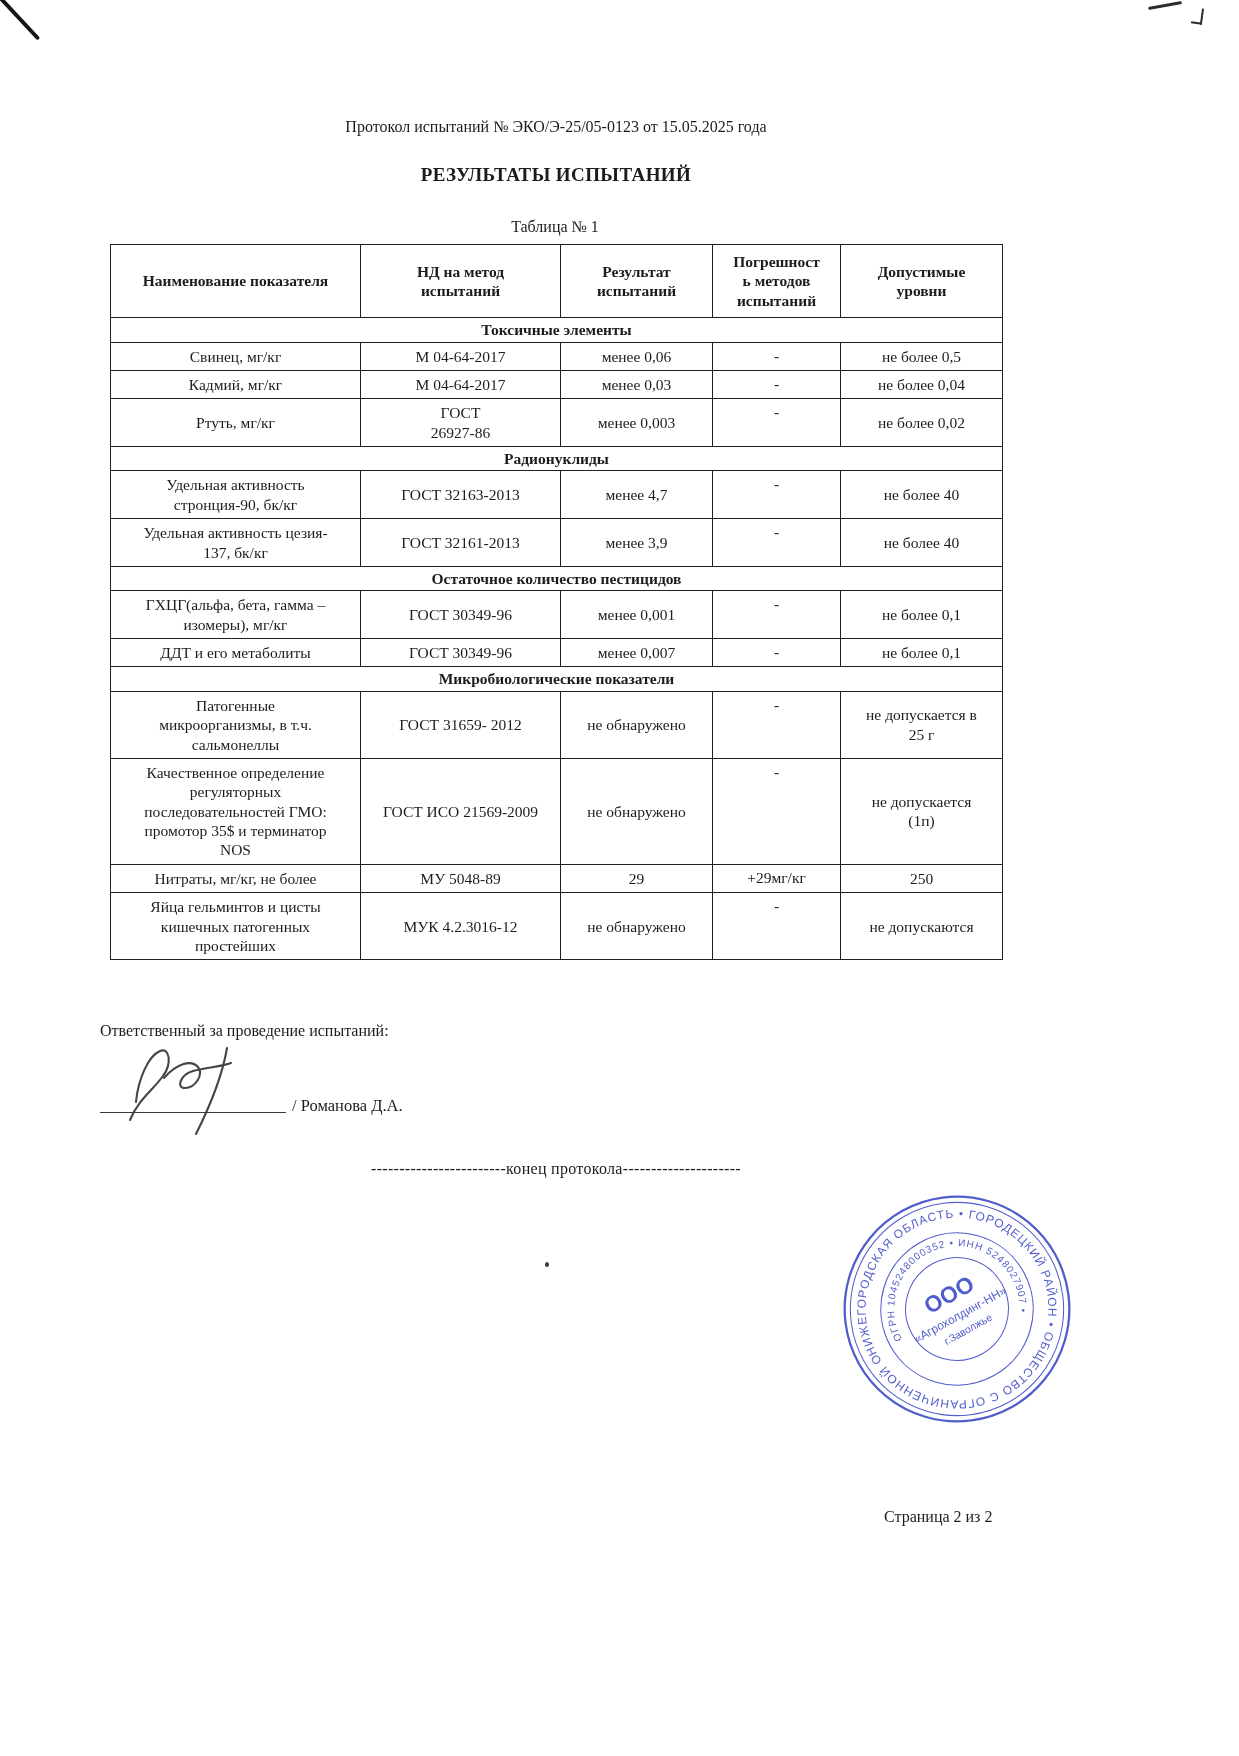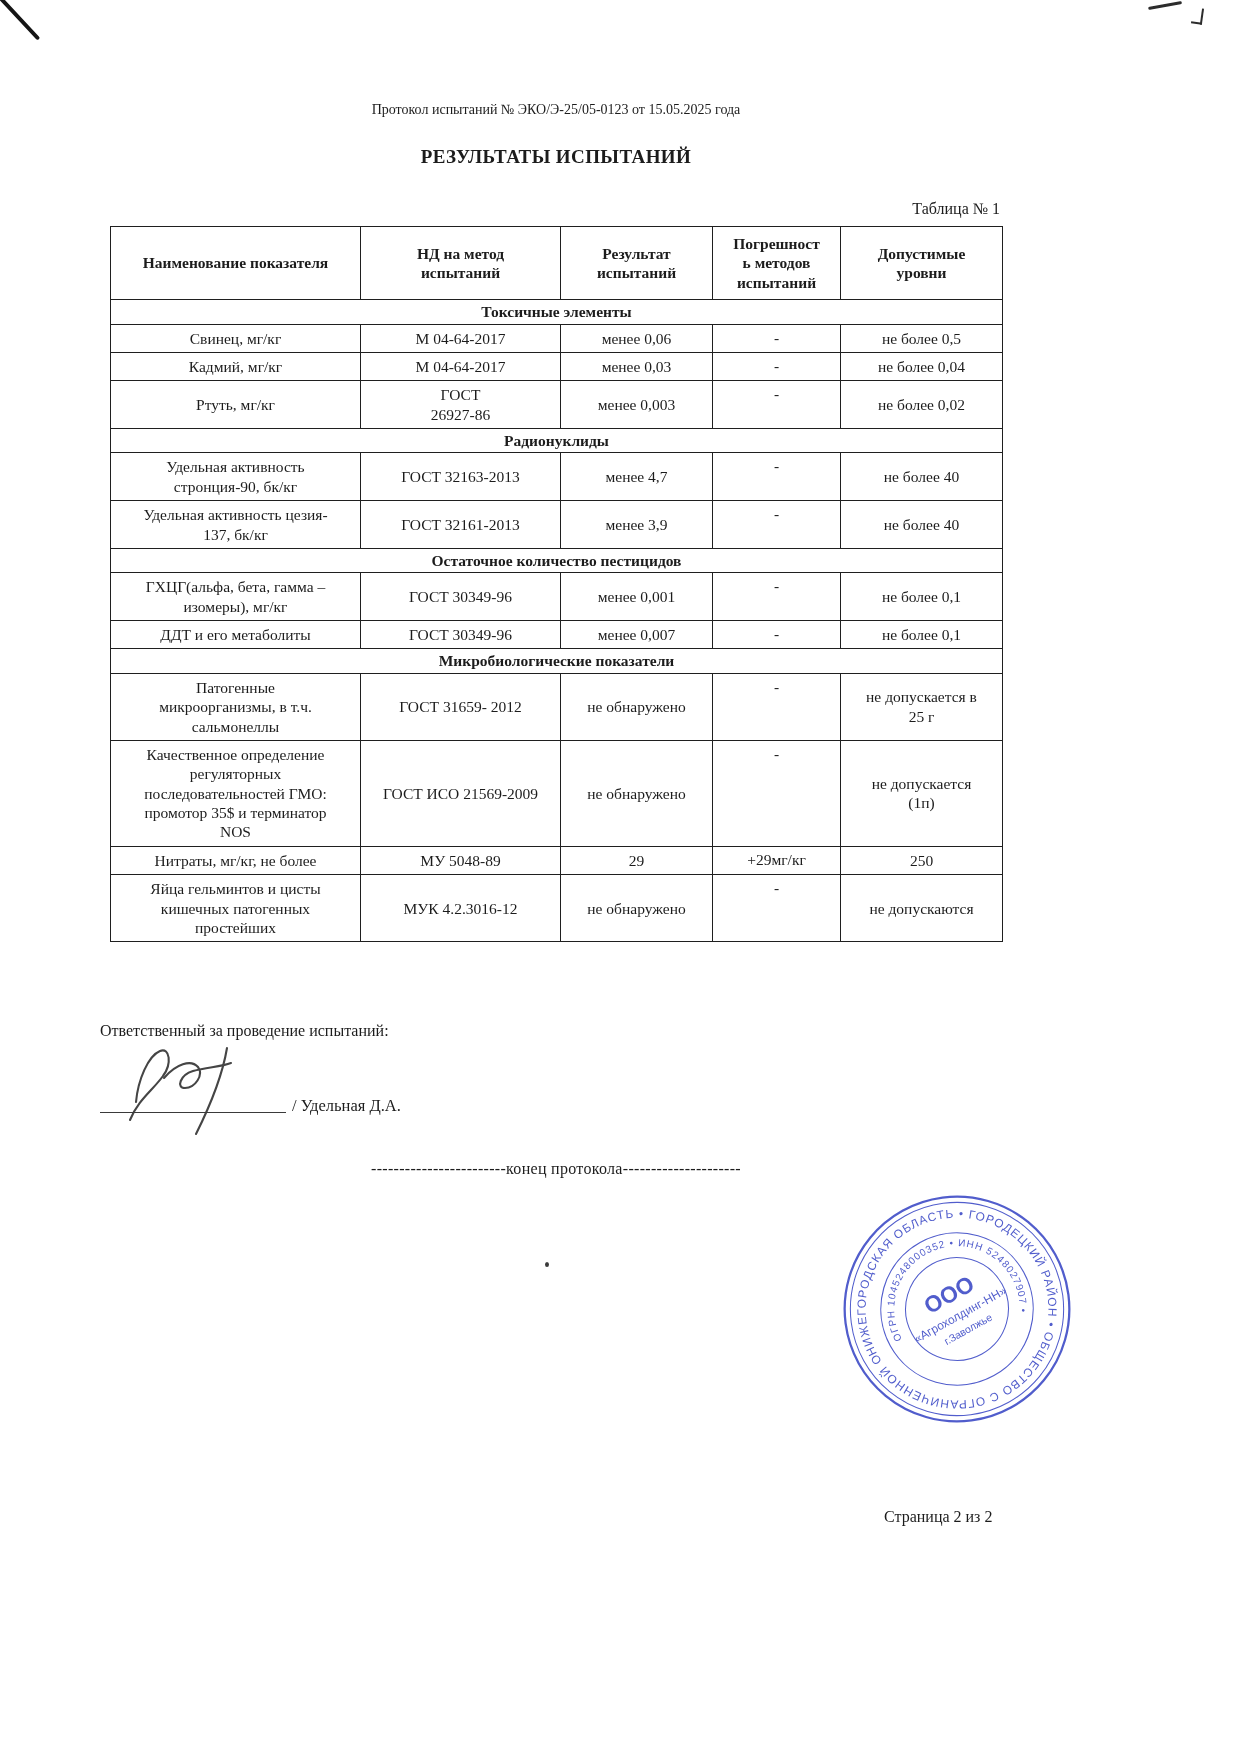--- a/index.html
+++ b/index.html
@@ -5,23 +5,23 @@
   html,body { margin:0; padding:0; }
   body {
     width:1239px; height:1756px;
     background:#ffffff;
     font-family:"Liberation Serif", serif;
     color:#1c1c1c;
     position:relative;
     overflow:hidden;
   }
   .content { position:absolute; left:110px; top:0; width:892px; }
-  .header-line { margin:0; padding-top:102px; text-align:center; font-size:14px; }
+  .header-line { margin:16px; padding-top:102px; text-align:center; font-size:16px; }
   .doc-title { margin-top:28px; text-align:center; font-size:19px; font-weight:bold; letter-spacing:.4px; }
-  .table-caption { margin-top:32px; text-align:right; font-size:16px; padding-right:2px; }
+  .table-caption { margin-top:32px; text-align:center; font-size:16px; padding-right:2px; }
 
   table.results { margin-top:8px; width:892px; border-collapse:collapse; table-layout:fixed; }
   .results th, .results td {
     border:1.6px solid #1f1f1f;
     font-size:15.5px;
     text-align:center;
     padding:4px 6px;
     white-space:pre-line;
     vertical-align:middle;
     line-height:1.25;
@@ -198,21 +198,21 @@
 
 <div class="signature-block">
   <svg class="sig-svg" width="170" height="110" viewBox="0 0 170 110">
     <g fill="none" stroke="#454545" stroke-width="2.1" stroke-linecap="round">
       <path d="M28,66 C30,44 40,20 52,15 C62,11 64,28 55,40 C45,54 30,64 22,84"></path>
       <path d="M56,42 C68,28 83,23 90,31 C96,39 87,52 77,52 C68,52 72,39 85,35 C99,31 113,31 123,27"></path>
       <path d="M119,12 C115,36 104,66 88,98"></path>
     </g>
   </svg>
   <div class="sig-line"></div>
-  <span class="sig-name">/ Удельная Д.А.</span>
+  <span class="sig-name">/ Романова Д.А.</span>
 </div>
 
 <div class="end-line">------------------------конец протокола---------------------</div>
 
 <div class="stamp">
   <svg width="238" height="238" viewBox="0 0 250 250">
     <g fill="none" stroke="#4350c8">
       <circle cx="125" cy="125" r="118" stroke-width="2.4"></circle>
       <circle cx="125" cy="125" r="112" stroke-width="1.1"></circle>
       <circle cx="125" cy="125" r="80" stroke-width="1.2"></circle>

